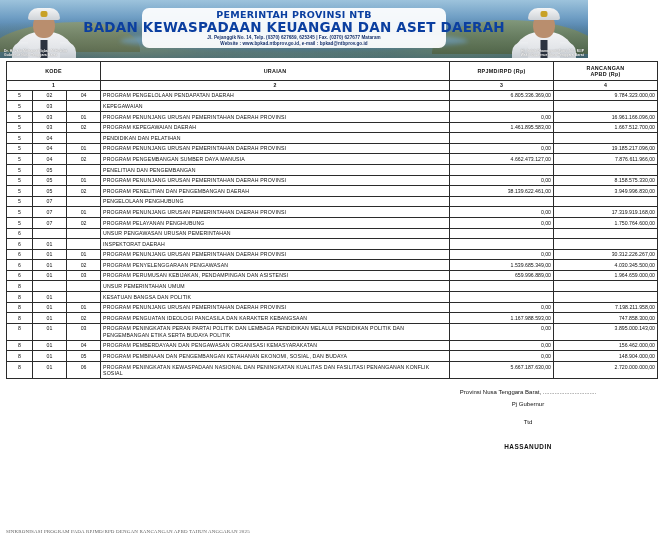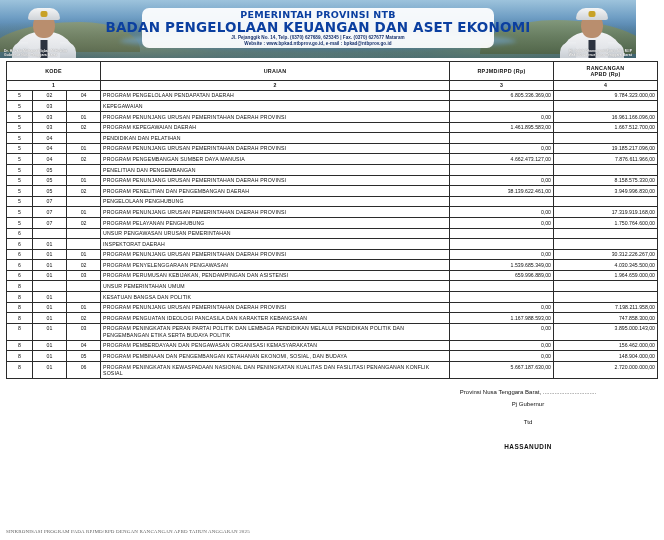--- a/index.html
+++ b/index.html
@@ -7,21 +7,21 @@
     width: 664px;
     height: 540px;
     background: #ffffff;
     font-family: "Liberation Sans", sans-serif;
     overflow: hidden;
   }
 
   
   .banner {
     position: relative;
-    width: 636px;
+    width: 588px;
     height: 58px;
     overflow: hidden;
     background: linear-gradient(180deg, #7fa9c9 0%, #4d7ea8 35%, #2f5f88 70%, #1f4a6e 100%);
   }
   .banner-scenery {
     position: absolute;
     inset: 0;
     background:
       radial-gradient(ellipse at 22% 82%, rgba(120,140,110,.85) 0%, rgba(120,140,110,0) 42%),
       radial-gradient(ellipse at 78% 85%, rgba(108,134,104,.8) 0%, rgba(108,134,104,0) 40%),
@@ -250,21 +250,21 @@
     <div>Dr. H. Lalu Muhamad Iqbal, M.Hub.Int</div>
     <div>Gubernur Nusa Tenggara Barat</div>
   </div>
   <div class="portrait-caption right">
     <div>Hj. Indah Dhamayanti Putri, SE., M.IP</div>
     <div>Wakil Gubernur Nusa Tenggara Barat</div>
   </div>
 
   <div class="title-plate">
     <div class="t-line1">PEMERINTAH PROVINSI NTB</div>
-    <div class="t-line2">BADAN PENGELOLAAN KEUANGAN DAN ASET EKONOMI</div>
+    <div class="t-line2">BADAN KEWASPADAAN KEUANGAN DAN ASET DAERAH</div>
     <div class="t-line3">Jl. Pejanggik No. 14, Telp. (0370) 627689, 625345 | Fax. (0370) 627677 Mataram</div>
     <div class="t-line4">Website : www.bpkad.ntbprov.go.id, e-mail : bpkad@ntbprov.go.id</div>
   </div>
 </div>
 
 <div class="sheet">
   <table>
     <colgroup>
       <col class="c-k1">
         <col class="c-k2">

